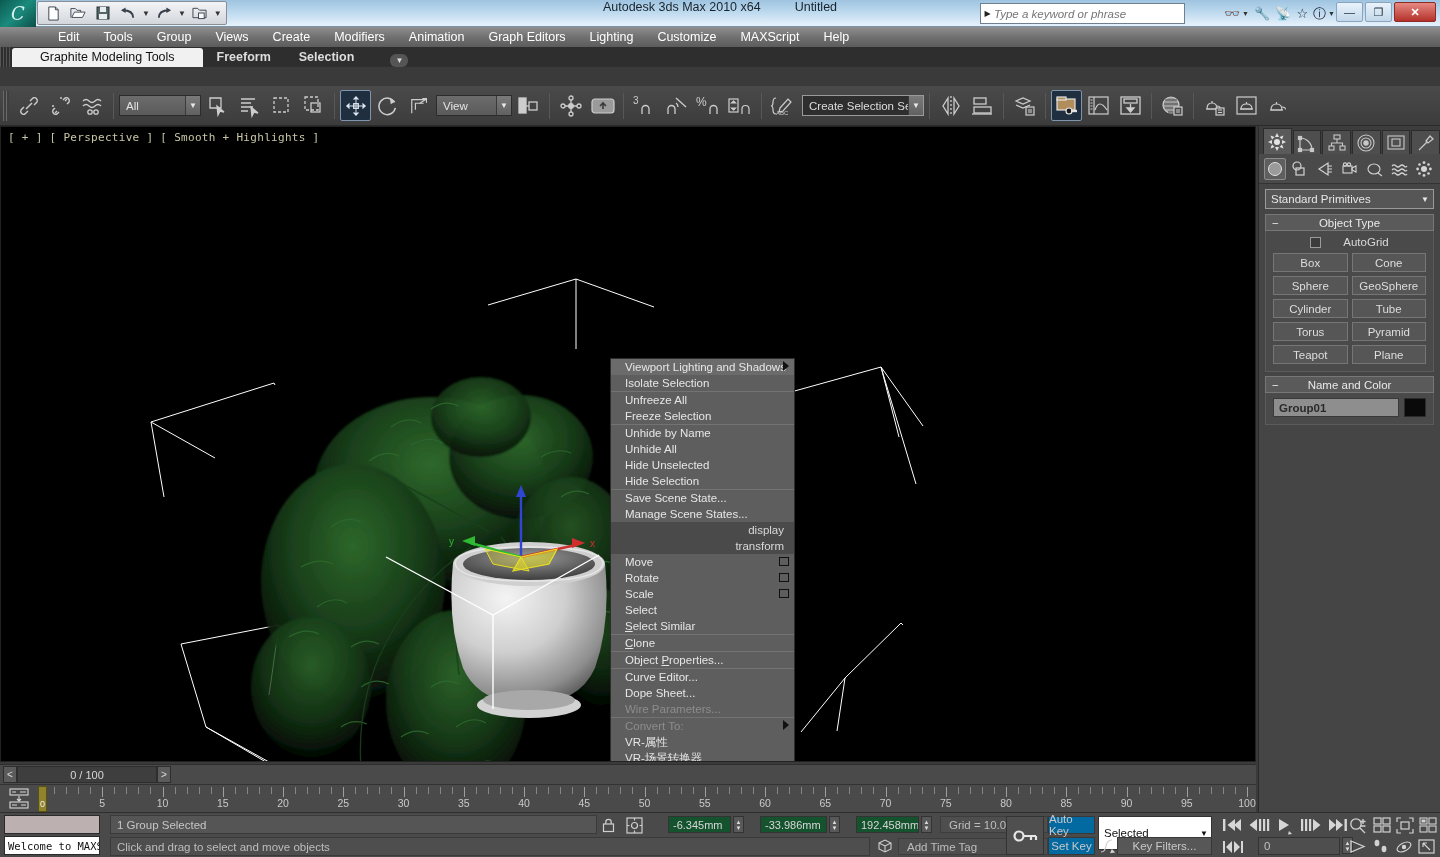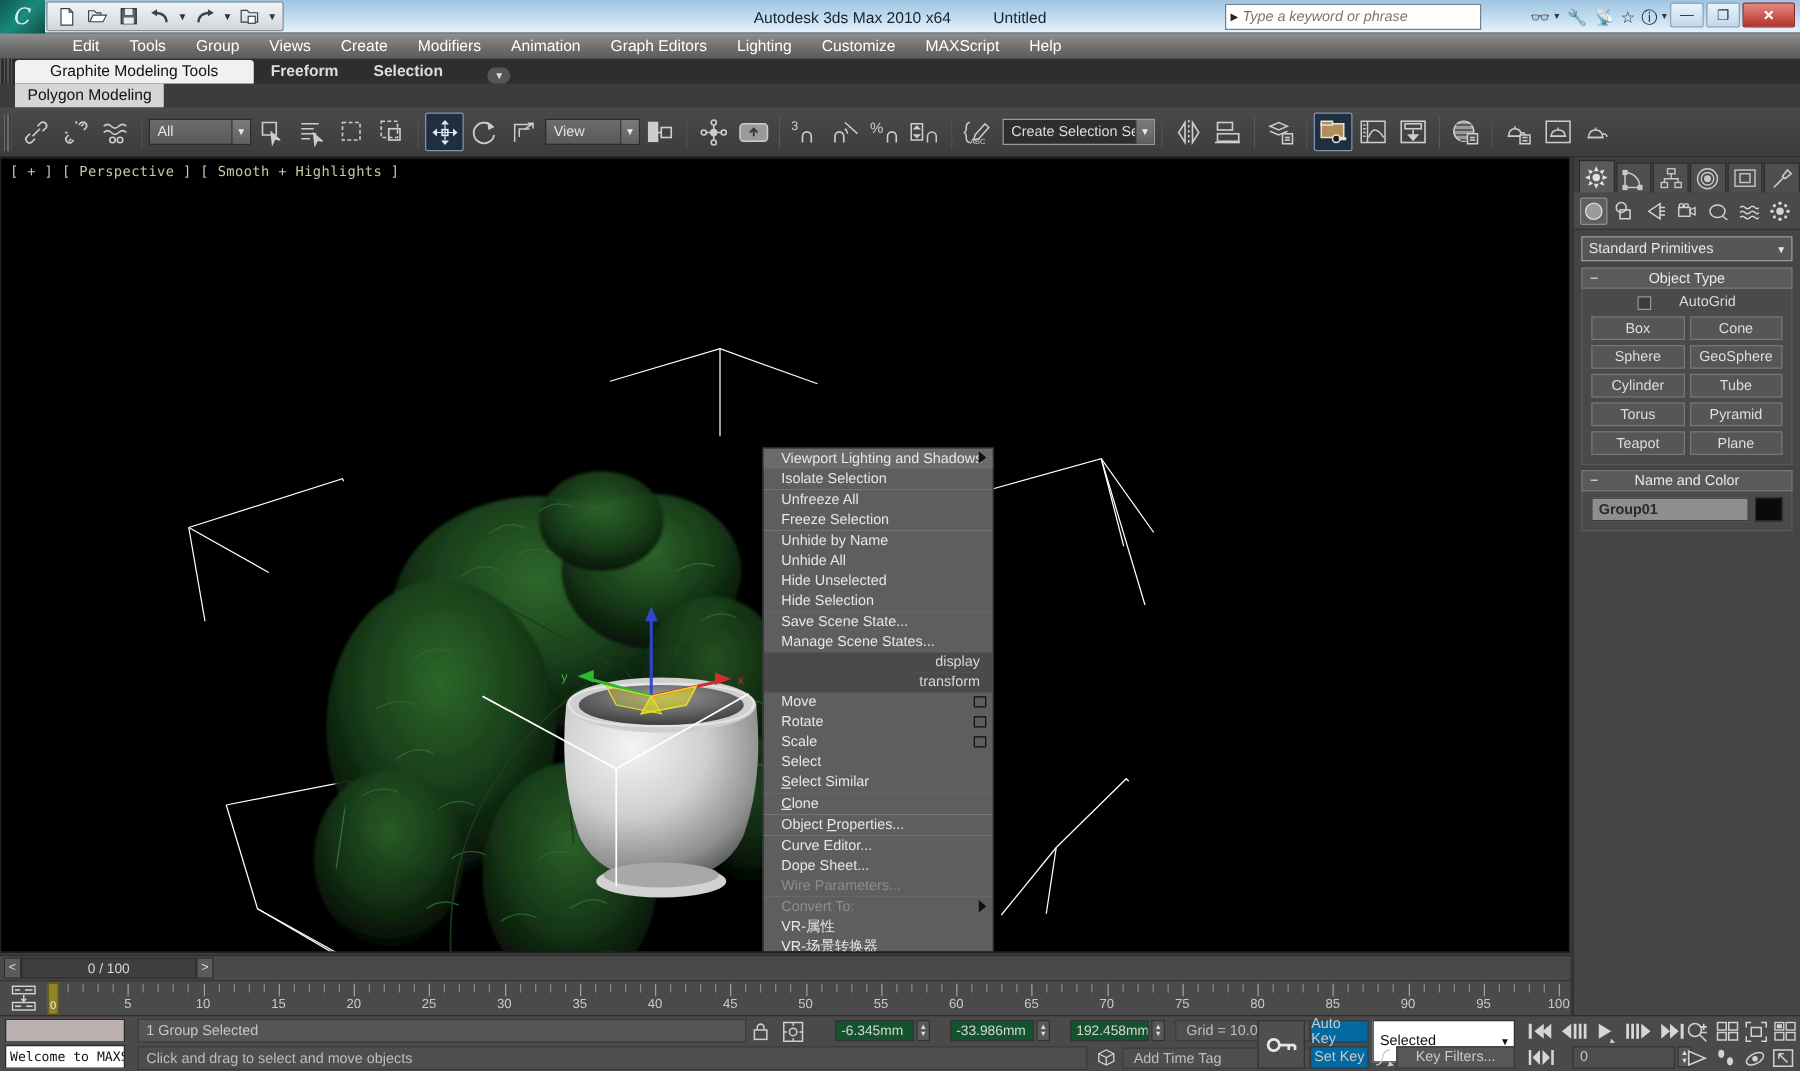--- a/index.html
+++ b/index.html
@@ -15,21 +15,21 @@
     background:linear-gradient(180deg,#f3f4f6,#d2d6dc); border:1px solid #8a8f96;
     border-radius:2px; display:flex; align-items:center; padding:0 4px; gap:3px; }
   .qat-btn { width:22px; height:20px; display:flex; align-items:center; justify-content:center;
     color:#2b2b2b; font-size:13px; }
   .qat-caret { font-size:8px; color:#333; }
   .maxlogo { position:absolute; left:0; top:0; width:36px; height:27px;
     background:linear-gradient(135deg,#0c5a52,#1a8b7d 50%,#0d4f48);
     display:flex; align-items:center; justify-content:center; }
   .maxlogo .g { color:#d8f2ee; font-size:18px; font-family:"DejaVu Serif",serif; font-style:italic; }
   .title-text { position:absolute; left:0; top:0; width:1440px; height:27px;
-    display:flex; align-items:center; justify-content:center; gap:34px;
+    display:flex; justify-content:center; gap:34px;
     font-size:12.5px; color:#18232c; pointer-events:none; }
   .searchbox { position:absolute; right:255px; top:3px; width:205px; height:21px;
     background:#fff; border:1px solid #70808e; display:flex; align-items:center; }
   .searchbox .arr { width:13px; text-align:center; font-size:8px; color:#222; }
   .searchbox input { border:0; outline:0; width:178px; font-size:11.5px; font-style:italic;
     color:#8a8a8a; font-family:"Liberation Sans",sans-serif; background:transparent; }
   .helpicons { position:absolute; right:105px; top:3px; height:21px; display:flex;
     align-items:center; gap:5px; font-size:13px; color:#223; }
   .helpicons .mini { font-size:7px; color:#333; margin-left:-3px; }
   .winbtns { position:absolute; right:4px; top:2px; display:flex; gap:2px; }
@@ -300,23 +300,20 @@
       <div class="mi">MAXScript</div>
       <div class="mi">Help</div>
     </div>
 
   <div class="ribbon">
     <div class="ribgrip"></div>
     <div class="ribtab active">Graphite Modeling Tools</div>
     <div class="ribtab">Freeform</div>
     <div class="ribtab">Selection</div>
     <div class="ribcaret">▼</div>
-  </div>
-  <div class="ribbon2">
-    <div class="ribpanel">Polygon Modeling</div>
   </div>
 
   <div class="maintb">
     <div class="tbgrip"></div>
 
     <div class="tbi">
       <svg width="24" height="24" viewBox="0 0 24 24" fill="none" stroke="#cdcdcd" stroke-width="1.4">
         <path d="M7 13l-3 3a3 3 0 004 4l3-3"></path>
           <path d="M17 11l3-3a3 3 0 00-4-4l-3 3"></path>
           <path d="M9 15l6-6"></path>

